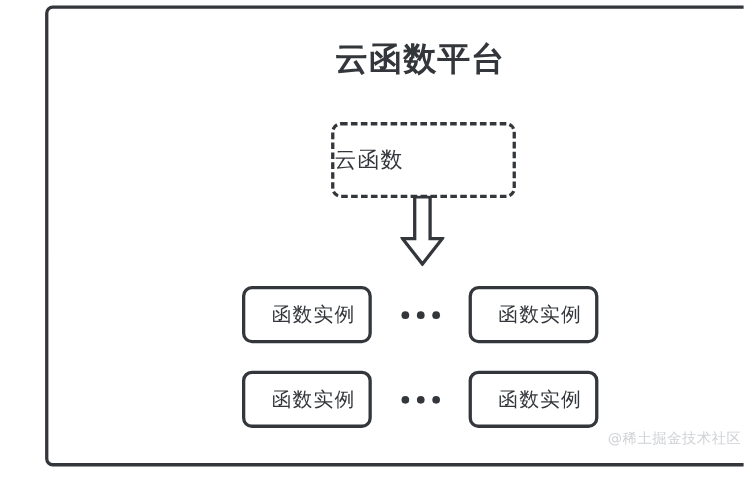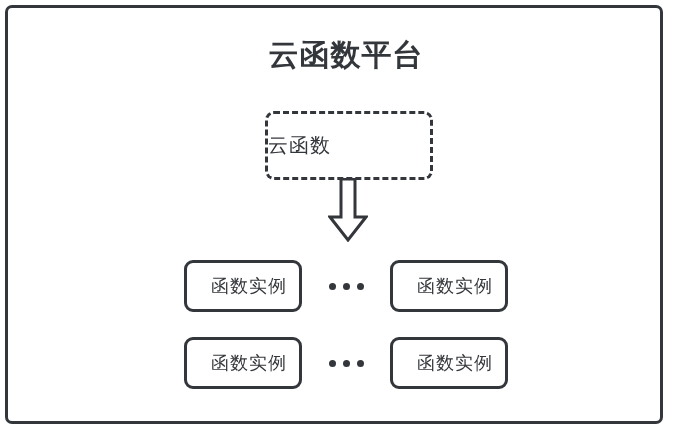--- a/index.html
+++ b/index.html
@@ -11,20 +11,21 @@
     width: 676px;
     height: 434px;
     font-family: "DejaVu Sans", "Liberation Sans", sans-serif;
     overflow: hidden;
   }
   #canvas {
     position: relative;
     width: 616px;
     height: 434px;
     background: #ffffff;
+    margin-left: 36px;
   }
   
   .platform-box {
     position: absolute;
     left: 5px;
     top: 5px;
     width: 658px;
     height: 419px;
     box-sizing: border-box;
     border: 3px solid #33363a;
@@ -161,15 +162,16 @@
       <div class="ellipsis-dots">
         <span class="dot"></span>
         <span class="dot"></span>
         <span class="dot"></span>
       </div>
       <div class="inst-box">
         <span class="inst-label">函数实例</span>
       </div>
     </div>
 
+    <div class="watermark">@稀土掘金技术社区</div>
 
   </div>
 </div>
 
 </body></html>

